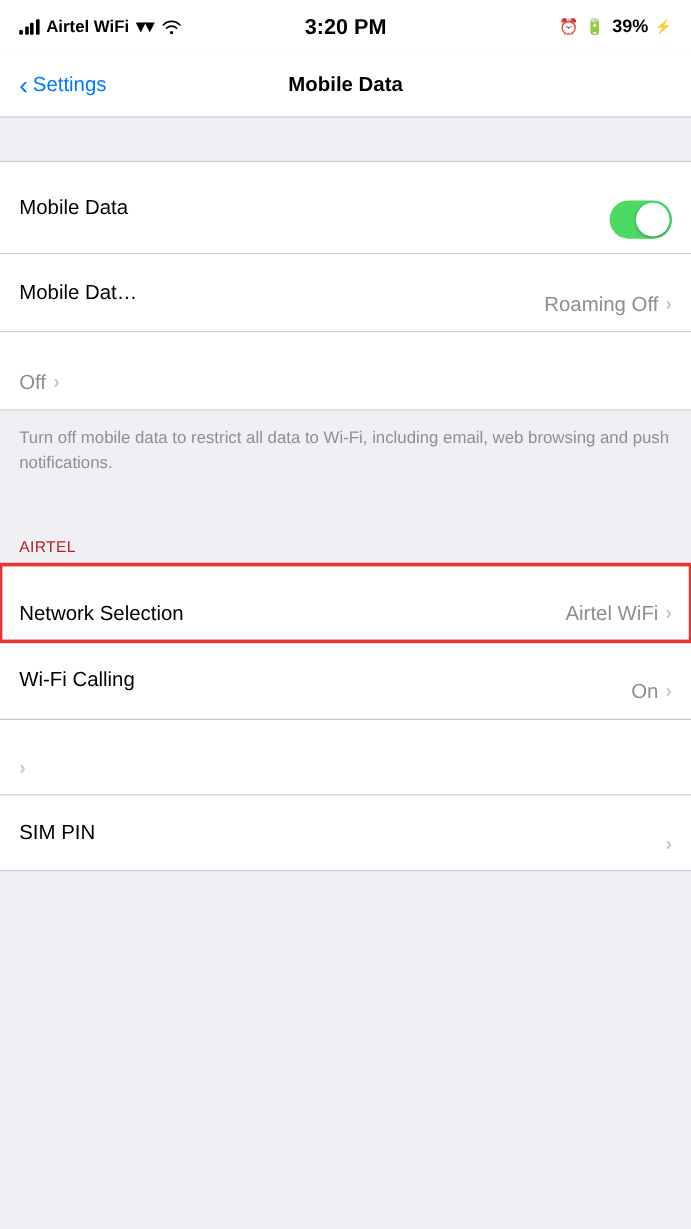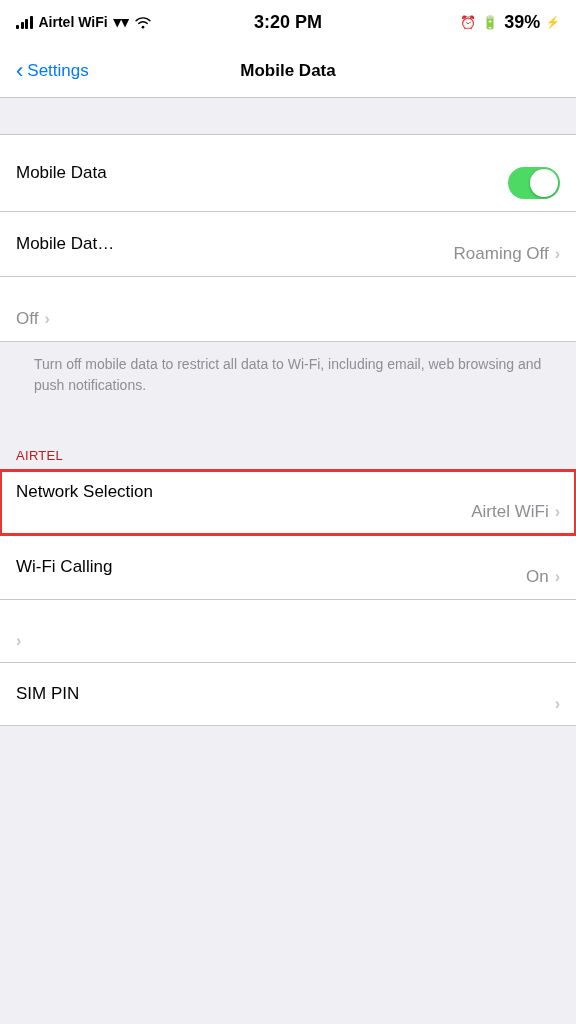--- a/index.html
+++ b/index.html
@@ -146,41 +146,41 @@
       background: #fff;
       border-radius: 50%;
       position: absolute;
       top: 2px;
       right: 2px;
       box-shadow: 0 1px 3px rgba(0,0,0,0.3);
     }
 
     
     .description-text {
-      padding: 12px 34px 16px;
+      padding: 12px 16px 16px;
       font-size: 14px;
       color: #8e8e93;
       line-height: 1.5;
     }
 
     
     .section-header {
       padding: 8px 16px 6px;
       font-size: 13px;
       font-weight: 400;
       color: #b91c1c;
       text-transform: uppercase;
       letter-spacing: 0.3px;
       margin-top: 28px;
     }
 
     
     .network-selection-row {
       display: flex;
-      align-items: flex-start;
+      align-items: flex-end;
       justify-content: space-between;
       padding: 12px 16px;
       min-height: 50px;
       border-bottom: 1px solid #c8c7cc;
       background: #fff;
       cursor: pointer;
       outline: 3px solid #e53535;
       outline-offset: -2px;
       position: relative;
       z-index: 1;
@@ -205,21 +205,21 @@
       <path d="M5.6 10.6a9 9 0 0112.8 0" stroke="#000" stroke-width="2" stroke-linecap="round" fill="none"></path>
       <path d="M1.5 6.5a14.5 14.5 0 0121 0" stroke="#000" stroke-width="2" stroke-linecap="round" fill="none"></path>
     </svg>
   </div>
   <div class="status-center">3:20 PM</div>
   <div class="status-right">
 
     <span style="font-size:13px;">⏰</span>
 
     <span style="font-size:13px;">🔋</span>
-    <span style="font-size:18px;">39%</span>
+    <span style="font-size:15px;">39%</span>
 
     <span style="font-size:11px; color:#4cd964;">⚡</span>
   </div>
 </div>
 
 <div class="nav-bar">
   <a class="nav-back">
     <span class="nav-back-chevron">‹</span>
     <span>Settings</span>
   </a>

